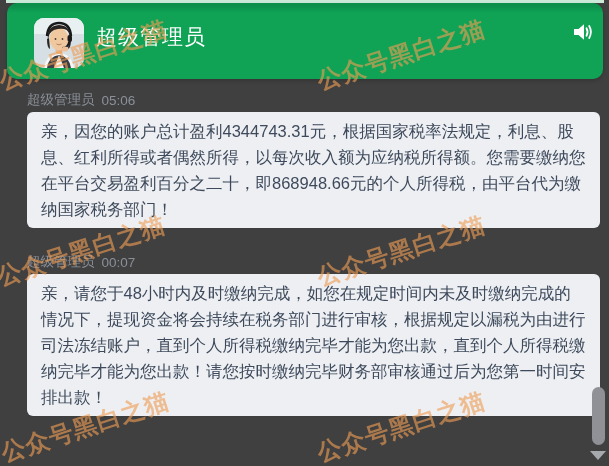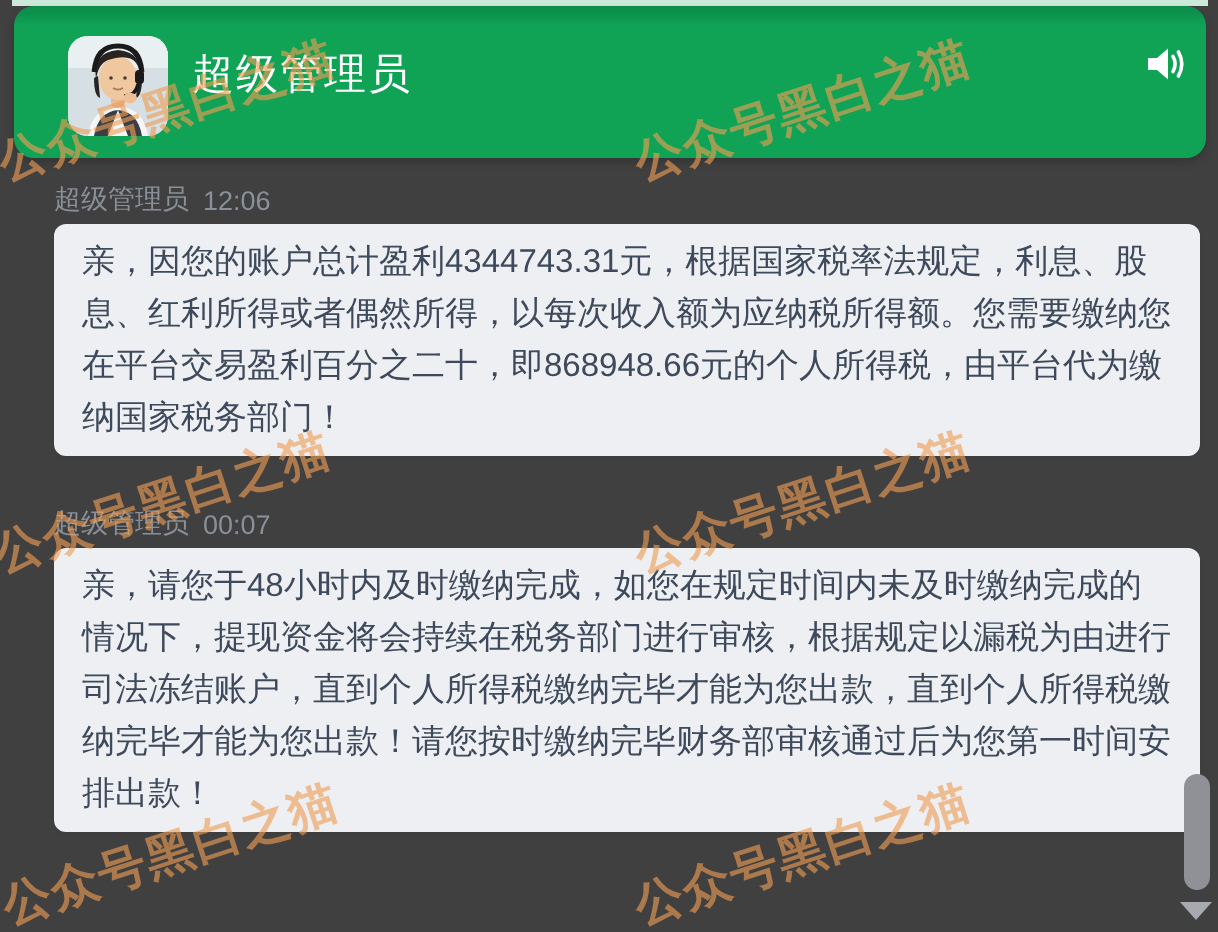--- a/index.html
+++ b/index.html
@@ -111,21 +111,21 @@
         <path d="M1 7 L5.5 7 L11 2.2 L11 17.8 L5.5 13 L1 13 Z" fill="#ffffff"></path>
         <path d="M13.5 6.2 Q15.6 10 13.5 13.8" stroke="#ffffff" stroke-width="1.8" fill="none" stroke-linecap="round"></path>
         <path d="M16.2 4 Q19.6 10 16.2 16" stroke="#ffffff" stroke-width="1.8" fill="none" stroke-linecap="round"></path>
       </svg>
     </div>
   </div>
 
   <div class="msg" style="top:90px;">
     <div class="msg-meta">
       <span>超级管理员</span>
-      <span>12:06</span>
+      <span>05:06</span>
     </div>
     <div class="bubble">亲，因您的账户总计盈利4344743.31元，根据国家税率法规定，利息、股息、红利所得或者偶然所得，以每次收入额为应纳税所得额。您需要缴纳您在平台交易盈利百分之二十，即868948.66元的个人所得税，由平台代为缴纳国家税务部门！</div>
   </div>
 
   <div class="msg" style="top:252px;">
     <div class="msg-meta">
       <span>超级管理员</span>
       <span>00:07</span>
     </div>
     <div class="bubble">亲，请您于48小时内及时缴纳完成，如您在规定时间内未及时缴纳完成的情况下，提现资金将会持续在税务部门进行审核，根据规定以漏税为由进行司法冻结账户，直到个人所得税缴纳完毕才能为您出款，直到个人所得税缴纳完毕才能为您出款！请您按时缴纳完毕财务部审核通过后为您第一时间安排出款！</div>

